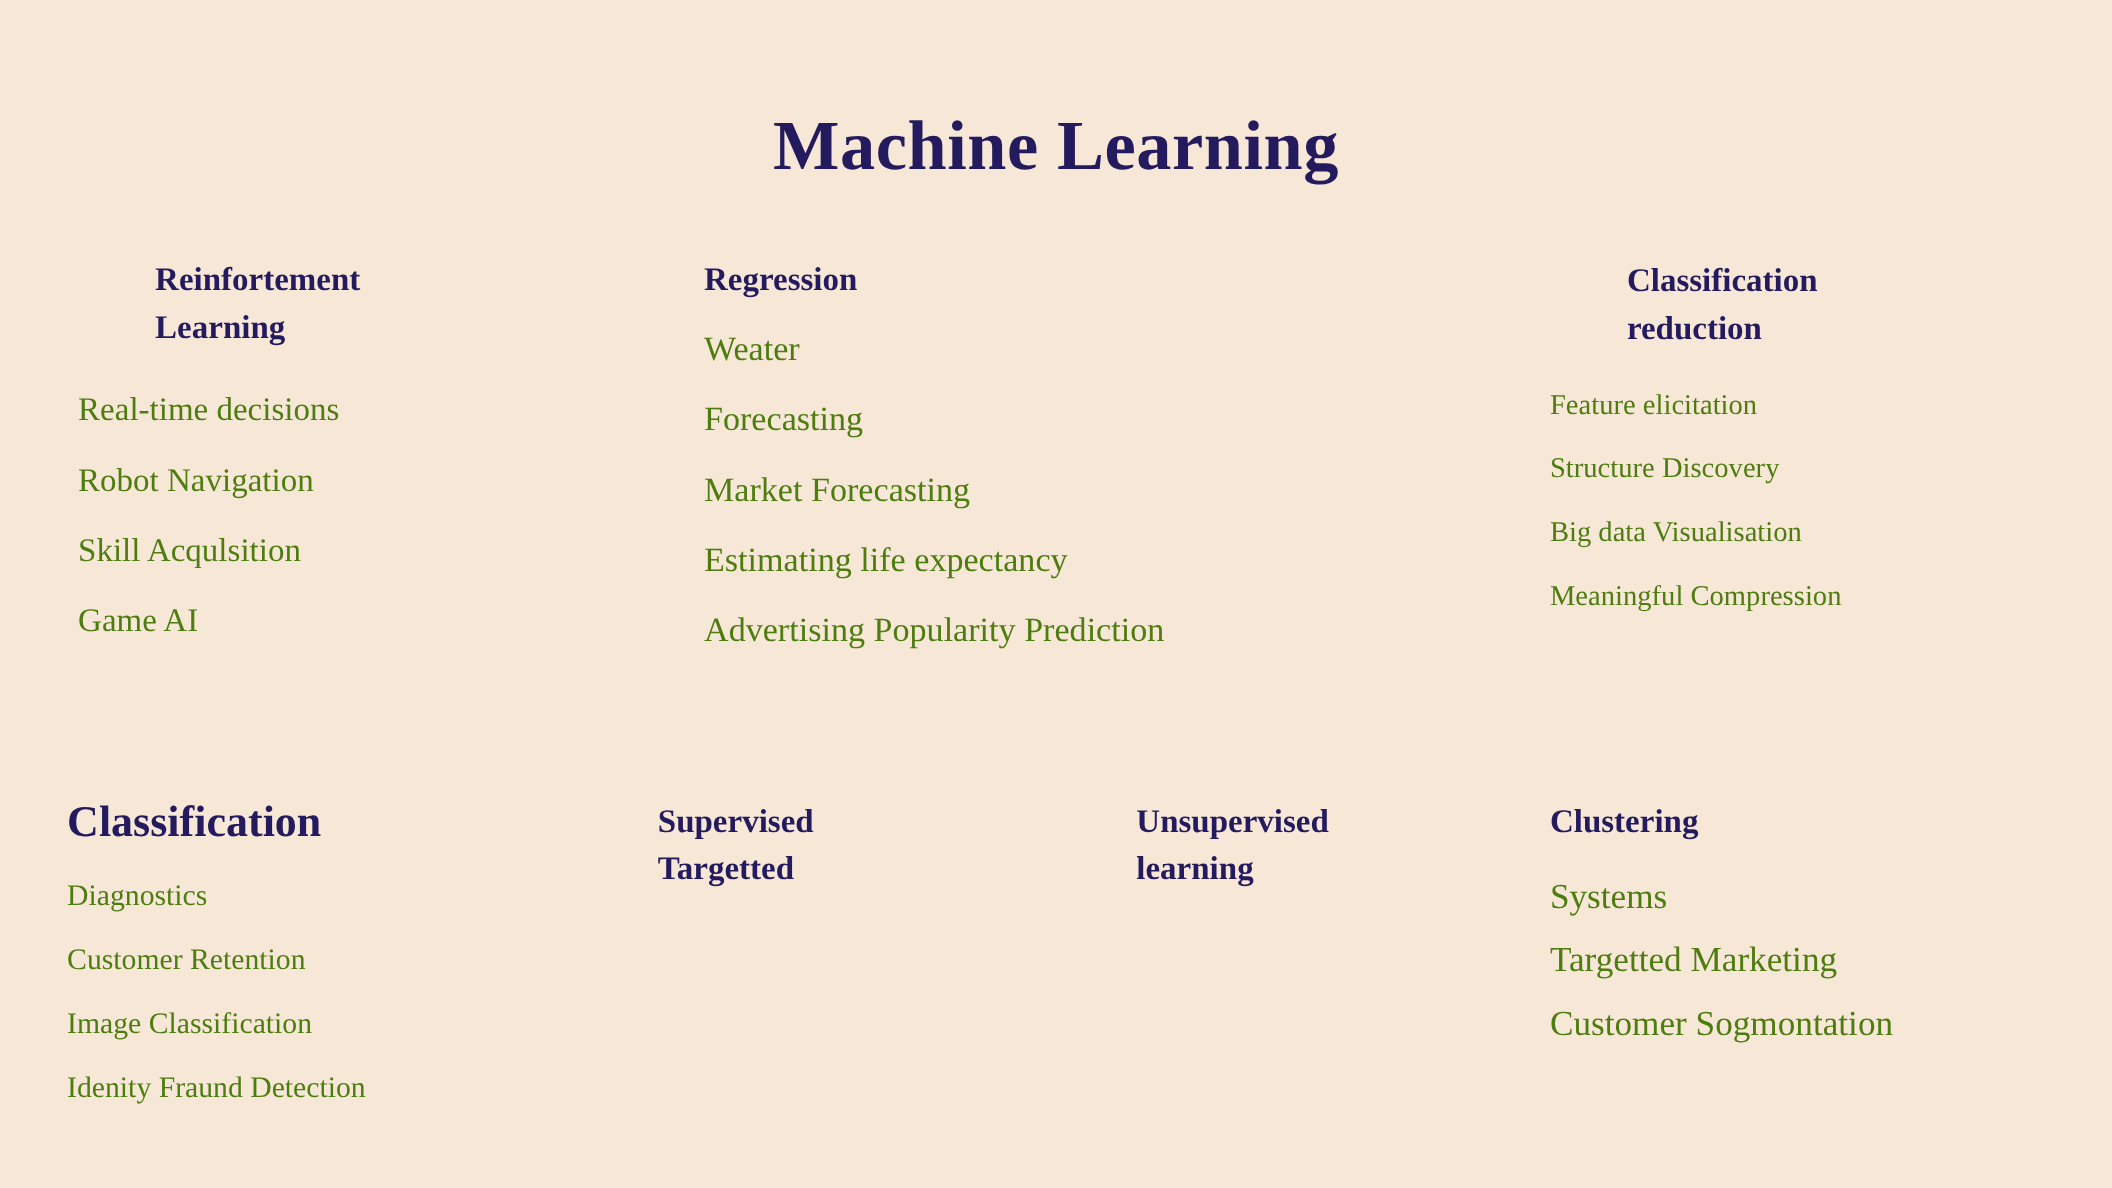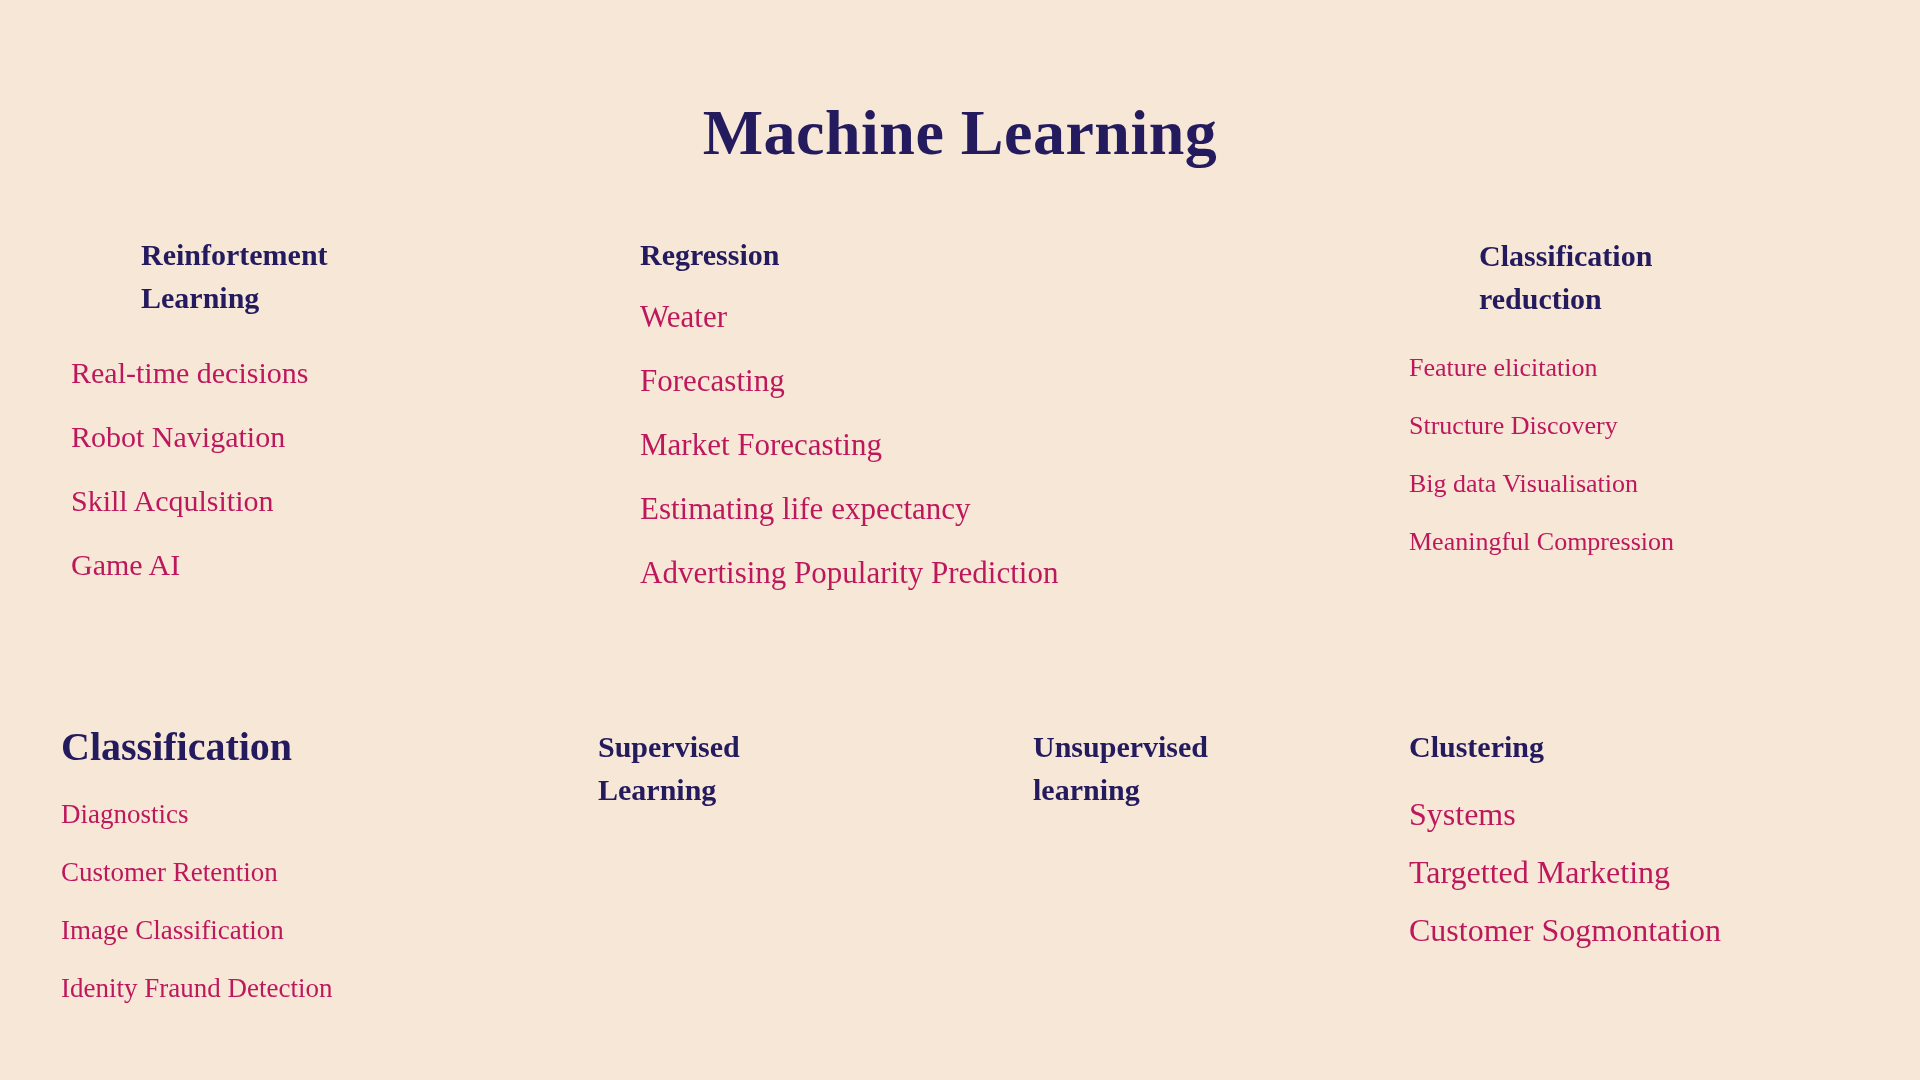--- a/index.html
+++ b/index.html
@@ -45,21 +45,21 @@
     font-weight: 700;
     color: #241a5e;
     margin: 0 0 0 0;
   }
   .col .items {
     list-style: none;
     margin: 0;
     padding: 0;
   }
   .col .items li {
-    color: #be185d;
+    color: #4d7c0f;
     white-space: nowrap;
   }
 
   
   .col-reinforcement {
     left: 281px;
     top: 233px;
     width: 420px;
   }
   .col-reinforcement .heading {
@@ -203,21 +203,21 @@
     <div class="heading">Classification</div>
     <ul class="items">
       <li>Diagnostics</li>
       <li>Customer Retention</li>
       <li>Image Classification</li>
       <li>Idenity Fraund Detection</li>
     </ul>
   </div>
 
   <div class="col col-supervised">
-    <div class="heading">Supervised Learning</div>
+    <div class="heading">Supervised Targetted</div>
     <ul class="items"></ul>
   </div>
 
   <div class="col col-unsupervised">
     <div class="heading">Unsupervised learning</div>
     <ul class="items"></ul>
   </div>
 
   <div class="col col-clustering">
     <div class="heading">Clustering</div>

